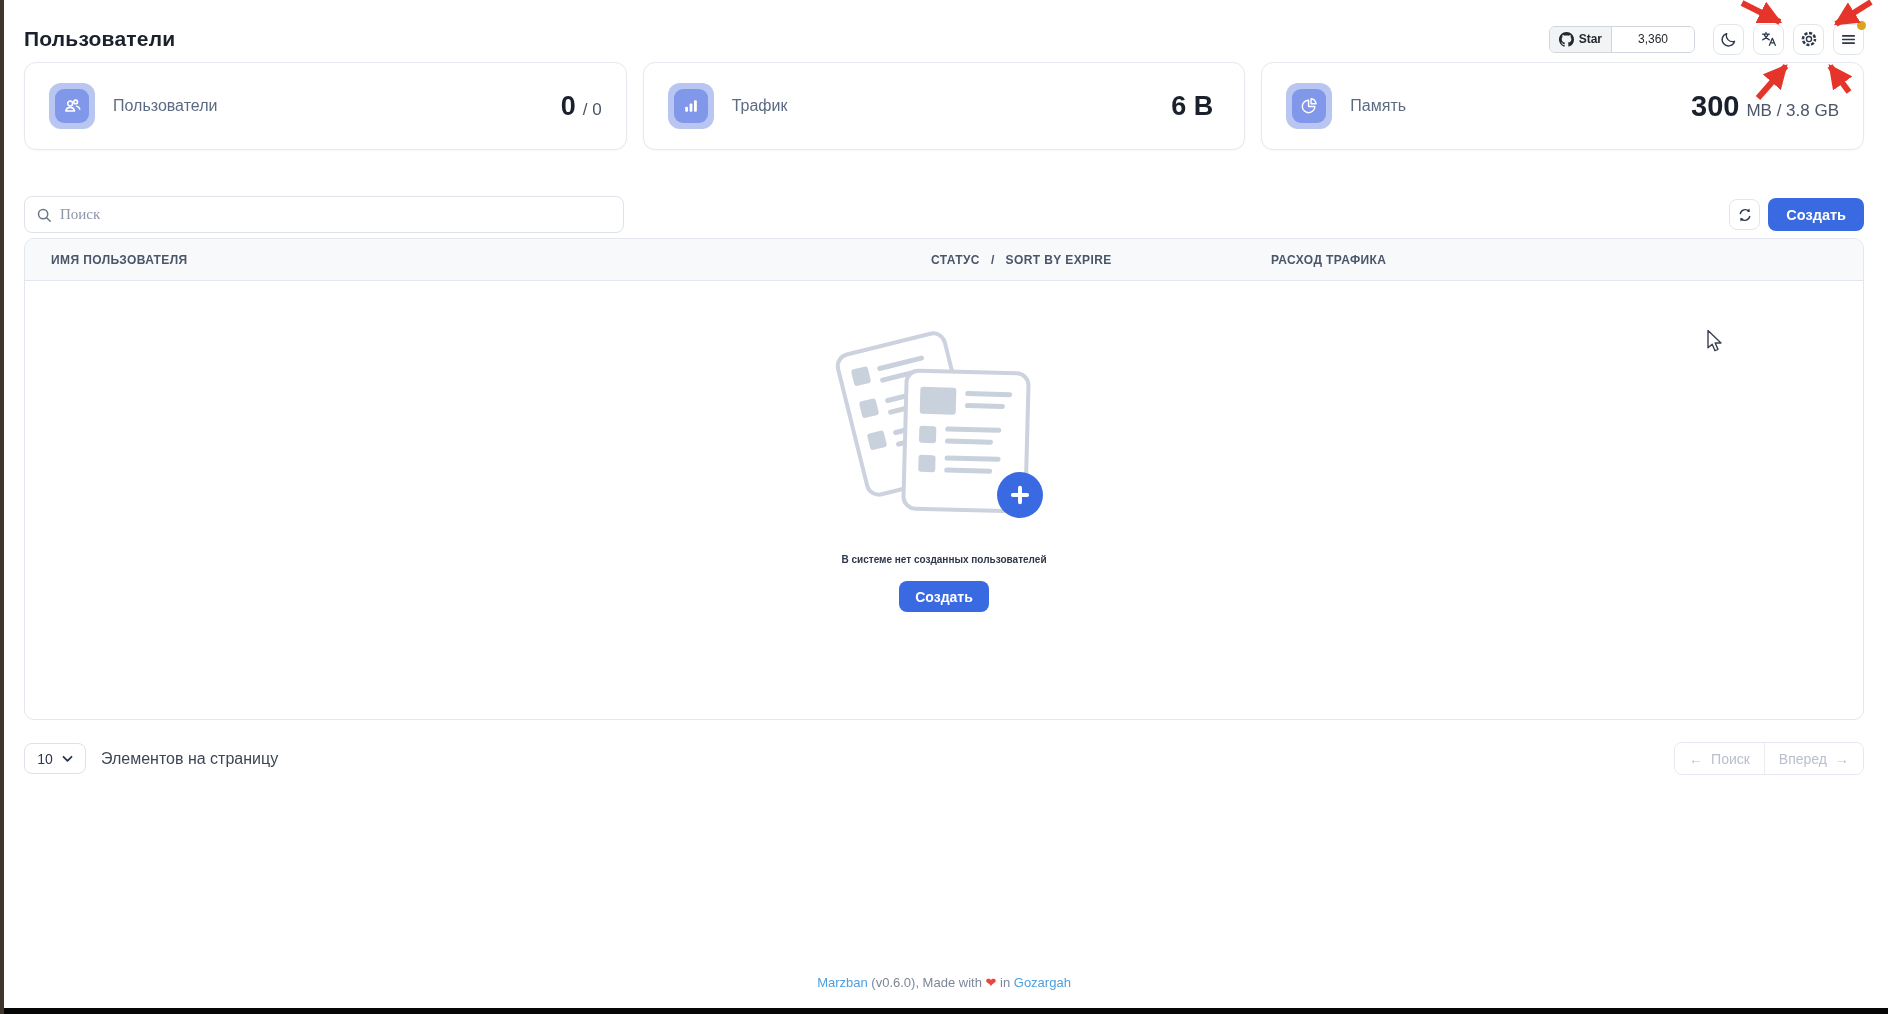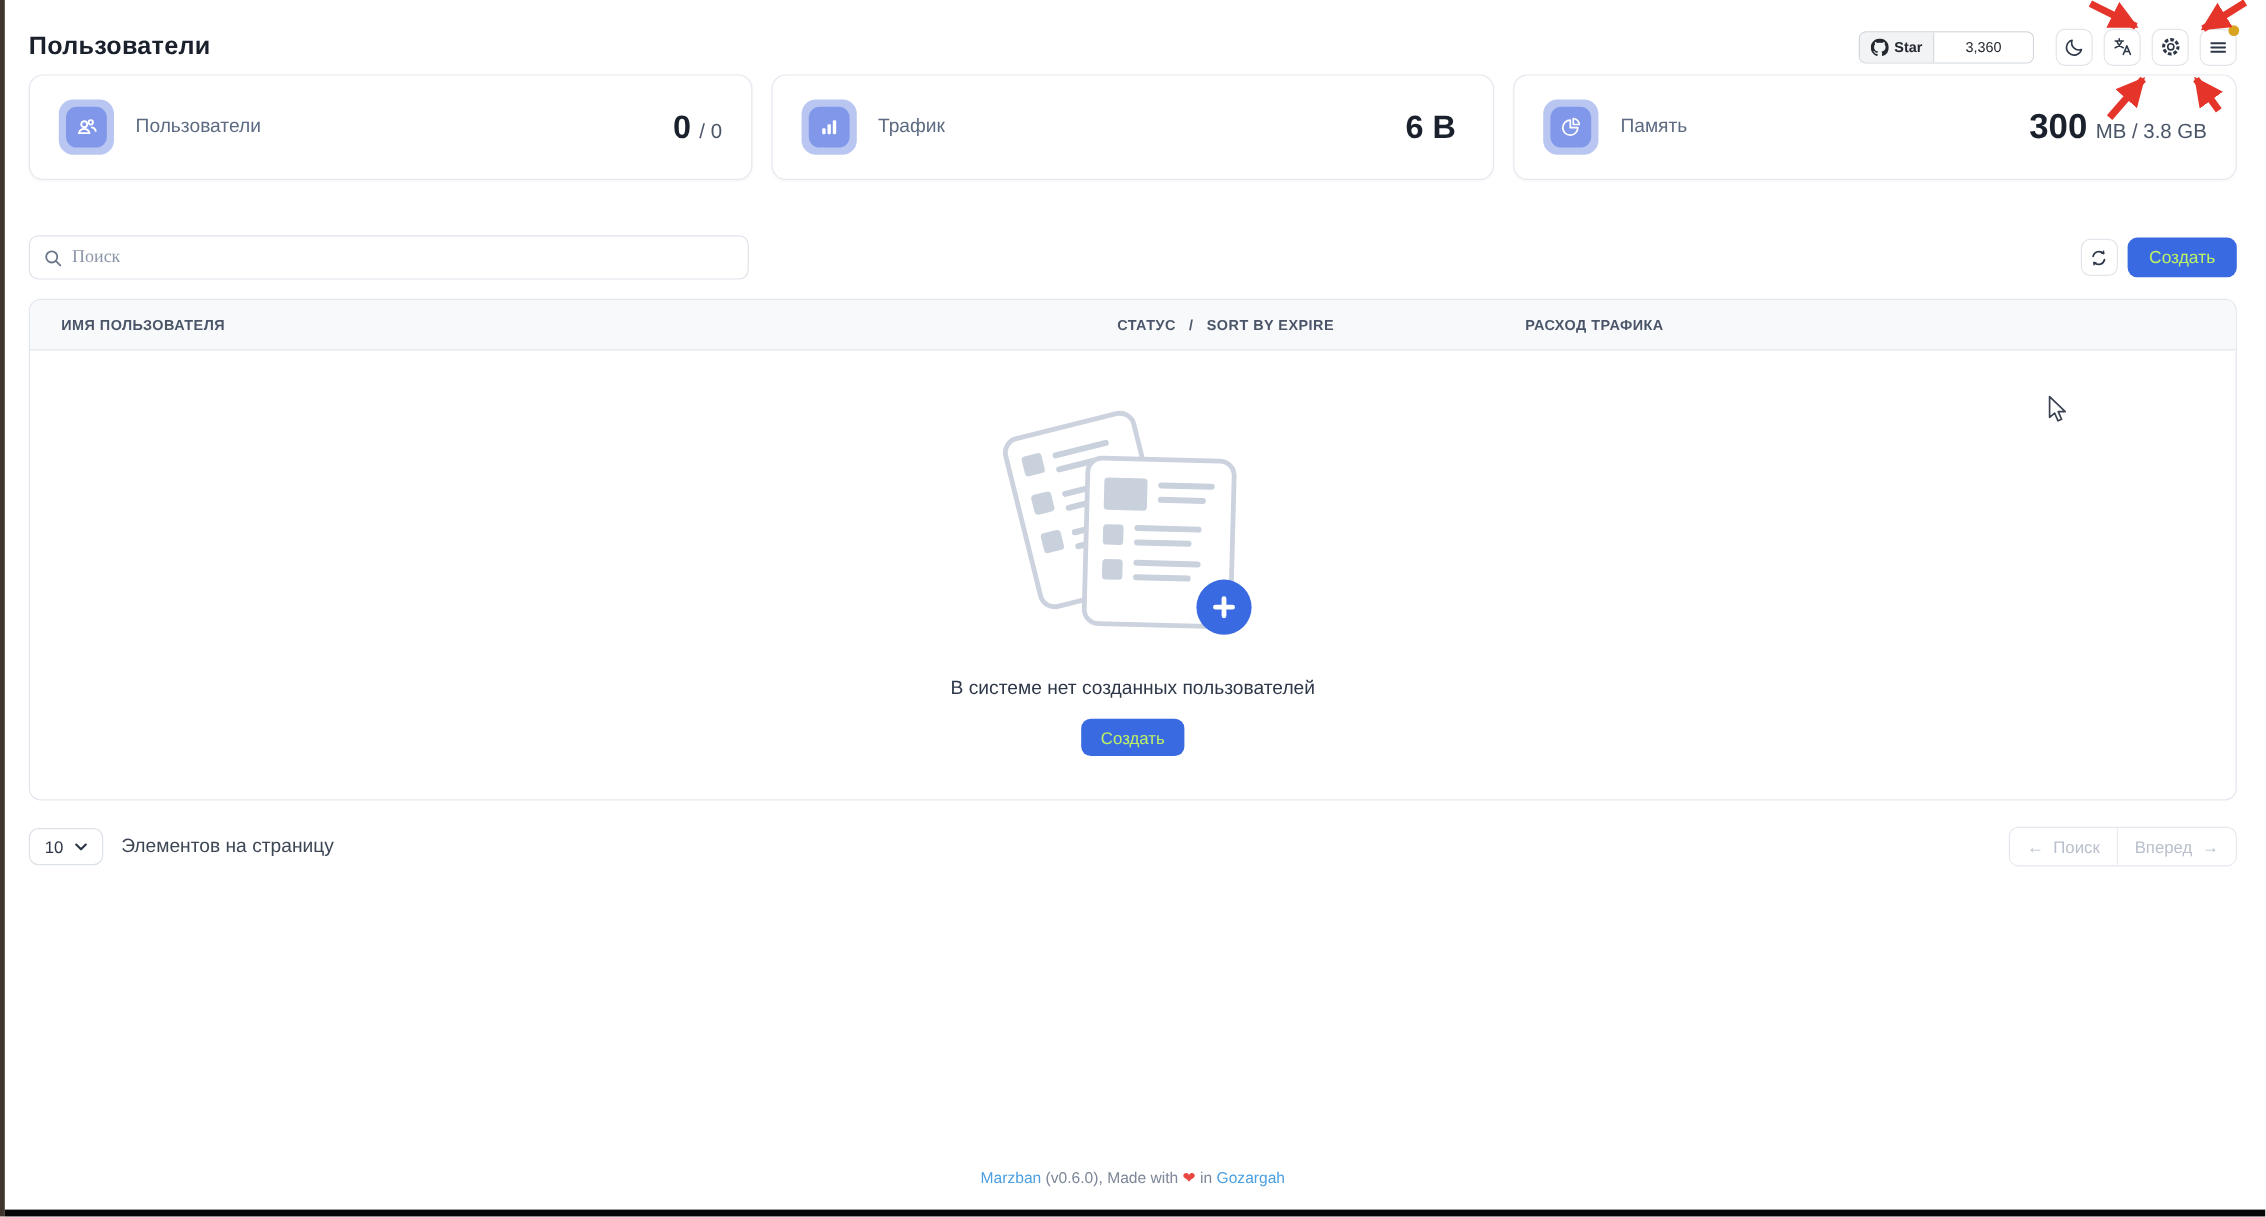--- a/index.html
+++ b/index.html
@@ -30,42 +30,42 @@
   .card-value { margin-left:auto; display:flex; align-items:baseline; gap:7px; white-space:nowrap; }
   .card-value-main { font-size:27px; font-weight:700; color:#1a202c; }
   .card-value-suffix { font-size:17px; color:#4a5568; }
 
   
   .toolbar { margin-top:46px; display:flex; align-items:center; }
   .search-box { width:600px; height:37px; border:1px solid #dfe3e9; border-radius:8px; background:#fff; display:flex; align-items:center; padding:0 11px; gap:8px; }
   .search-box input { border:none; outline:none; flex:1; font-size:15px; color:#2d3748; font-family:Liberation Serif, serif; background:transparent; }
   .search-box input::placeholder { color:#8c96a8; }
   .toolbar-right { margin-left:auto; display:flex; align-items:center; gap:8px; }
-  .btn-blue { background:#3a6ae1; color:#bef264; border:none; border-radius:8px; height:33px; padding:0 18px; font-size:14.5px; font-weight:400; font-family:inherit; cursor:pointer; }
-
-  
-  .table { margin-top:16px; height:418px; border:1px solid #e3e7ed; border-radius:10px; background:#fff; overflow:hidden; display:flex; flex-direction:column; }
+  .btn-blue { background:#3a6ae1; color:#ffffff; border:none; border-radius:8px; height:33px; padding:0 18px; font-size:14.5px; font-weight:700; font-family:inherit; cursor:pointer; }
+
+  
+  .table { margin-top:5px; height:482px; border:1px solid #e3e7ed; border-radius:10px; background:#fff; overflow:hidden; display:flex; flex-direction:column; }
   .thead { height:42px; flex:none; background:#f8f9fb; border-bottom:1px solid #e3e7ed; display:grid; grid-template-columns:880px 340px 1fr; align-items:center; padding:0 26px; }
   .th { font-size:12px; font-weight:700; color:#4a5568; letter-spacing:.4px; cursor:pointer; }
   .th-combo { display:flex; gap:11px; align-items:center; }
   .tbody { flex:1; display:flex; flex-direction:column; align-items:center; padding-top:55px; }
 
   
   .empty-illu { position:relative; width:215px; height:188px; }
   .doc { position:absolute; background:#fff; border:4px solid #ccd3de; border-radius:14px; }
   .doc-back { left:12px; top:4px; width:114px; height:148px; transform:rotate(-14deg); padding:14px 10px; display:flex; flex-direction:column; gap:13px; overflow:hidden; }
   .doc-front { left:66px; top:34px; width:126px; height:142px; transform:rotate(1.5deg); padding:14px 12px; display:flex; flex-direction:column; gap:12px; }
   .doc-row { display:flex; gap:9px; align-items:flex-start; }
   .blk { background:#c9d1dd; border-radius:3px; flex:none; }
   .blk-big { width:36px; height:27px; }
   .blk-sq { width:17px; height:17px; }
   .lines { display:flex; flex-direction:column; gap:7px; padding-top:3px; }
   .ln { height:5px; border-radius:3px; background:#c9d1dd; }
   .plus-circle { position:absolute; left:160px; top:136px; width:46px; height:46px; border-radius:50%; background:#3a6ae1; display:flex; align-items:center; justify-content:center; }
-  .empty-msg { margin-top:30px; font-size:16px; font-weight:400; color:#2d3748; }
+  .empty-msg { margin-top:30px; font-size:10px; font-weight:700; color:#2d3748; }
   .empty-create { margin-top:16px; height:31px; padding:0 16px; font-size:14px; }
 
   
   .pagi { margin-top:22px; display:flex; align-items:center; }
   .size-select { width:62px; height:31px; border:1px solid #dde2e9; border-radius:8px; background:#fff; display:flex; align-items:center; justify-content:center; gap:9px; font-size:14px; color:#2d3748; cursor:pointer; }
   .per-page { margin-left:15px; font-size:16px; color:#3d4655; }
   .nav-group { margin-left:auto; display:flex; border:1px solid #e4e8ee; border-radius:8px; overflow:hidden; background:#fff; }
   .nav-btn { height:31px; padding:0 14px; background:#fff; border:none; font-family:inherit; font-size:14px; color:#b9c0cc; display:flex; align-items:center; gap:8px; cursor:default; }
   .nav-btn.first { border-right:1px solid #e9ecf1; }
 

